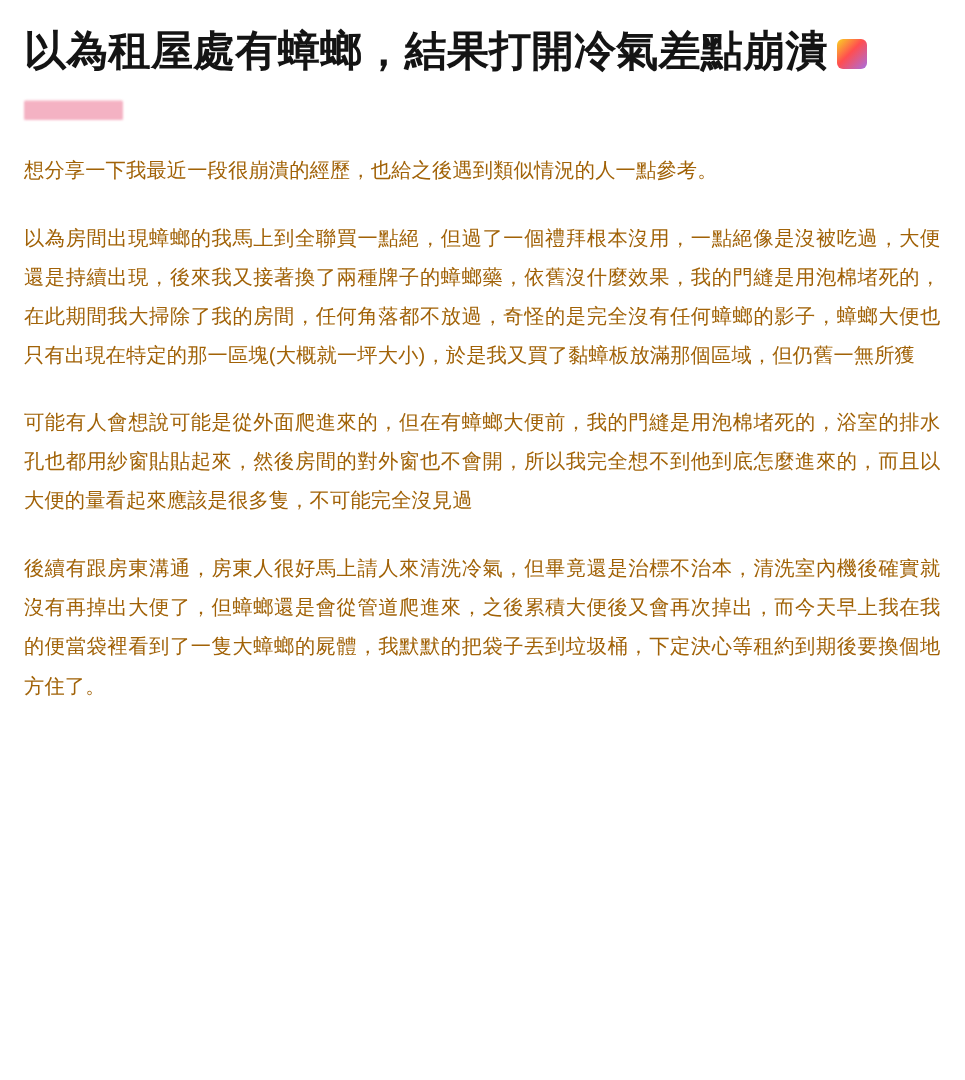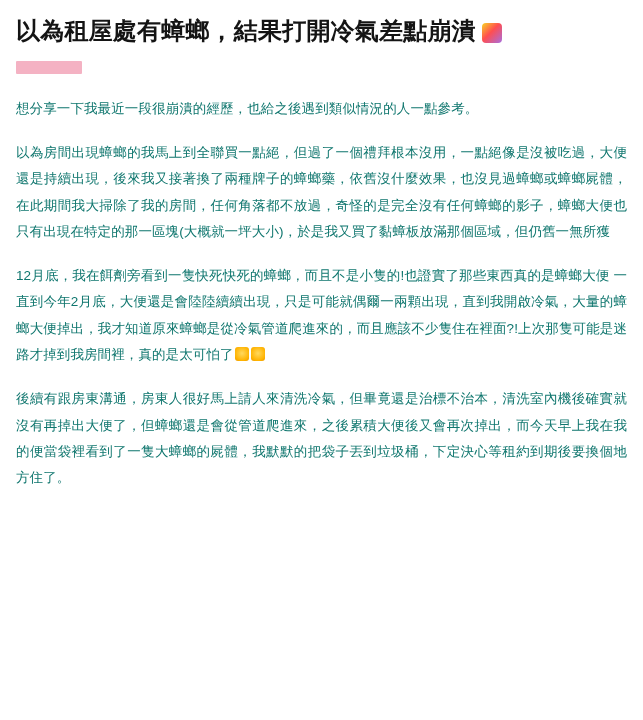--- a/index.html
+++ b/index.html
@@ -12,21 +12,21 @@
     height: 720px;
     font-family: "Liberation Sans", sans-serif;
     color: #1a1a1a;
     overflow: hidden;
   }
   .post {
     padding: 14px 16px 0 16px;
     box-sizing: border-box;
   }
   .post-title {
-    font-size: 24px;
+    font-size: 28px;
     font-weight: bold;
     line-height: 1.4;
     color: #141414;
     letter-spacing: 0.2px;
     margin: 0 0 12px 0;
     display: flex;
     align-items: center;
     flex-wrap: wrap;
     gap: 2px;
   }
@@ -53,21 +53,21 @@
     height: 13px;
     background: #f3a5b9;
     opacity: 0.85;
     filter: blur(0.6px);
     border-radius: 1px;
   }
   .body-text p {
     font-size: 13.5px;
     line-height: 1.95;
     margin: 0 0 18px 0;
-    color: #0f766e;
+    color: #a16207;
     letter-spacing: 0.1px;
     text-align: justify;
   }
   .body-text p:last-child {
     margin-bottom: 12px;
   }
   .emoji-inline {
     display: inline-block;
     width: 14px;
     height: 14px;
@@ -91,18 +91,18 @@
     <span>以為租屋處有蟑螂，結果打開冷氣差點崩潰</span>
     <span class="title-emoji"></span>
   </h1>
 
   <div class="author-row">
     <span class="author-redacted"></span>
   </div>
 
   <div class="body-text">
     <p>想分享一下我最近一段很崩潰的經歷，也給之後遇到類似情況的人一點參考。</p>
-    <p>以為房間出現蟑螂的我馬上到全聯買一點絕，但過了一個禮拜根本沒用，一點絕像是沒被吃過，大便還是持續出現，後來我又接著換了兩種牌子的蟑螂藥，依舊沒什麼效果，也沒見過蟑螂或蟑螂屍體，在此期間我大掃除了我的房間，任何角落都不放過，奇怪的是完全沒有任何蟑螂的影子，蟑螂大便也只有出現在特定的那一區塊(大概就一坪大小)，於是我又買了黏蟑板放滿那個區域，但仍舊一無所獲</p>
-    <p><span>12月底，我在餌劑旁看到一隻快死快死的蟑螂，而且不是小隻的!也證實了那些東西真的是蟑螂大便 一直到今年2月底，大便還是會陸陸續續出現，只是可能就偶爾一兩顆出現，直到我開啟冷氣，大量的蟑螂大便掉出，我才知道原來蟑螂是從冷氣管道爬進來的，而且應該不少隻住在裡面?!上次那隻可能是迷路才掉到我房間裡，真的是太可怕了</span><span class="emoji-inline emoji-scream"></span><span class="emoji-inline emoji-scream"></span></p>
+    <p>以為房間出現蟑螂的我馬上到全聯買一點絕，但過了一個禮拜根本沒用，一點絕像是沒被吃過，大便還是持續出現，後來我又接著換了兩種牌子的蟑螂藥，依舊沒什麼效果，我的門縫是用泡棉堵死的，在此期間我大掃除了我的房間，任何角落都不放過，奇怪的是完全沒有任何蟑螂的影子，蟑螂大便也只有出現在特定的那一區塊(大概就一坪大小)，於是我又買了黏蟑板放滿那個區域，但仍舊一無所獲</p>
+    <p>可能有人會想說可能是從外面爬進來的，但在有蟑螂大便前，我的門縫是用泡棉堵死的，浴室的排水孔也都用紗窗貼貼起來，然後房間的對外窗也不會開，所以我完全想不到他到底怎麼進來的，而且以大便的量看起來應該是很多隻，不可能完全沒見過</p>
     <p>後續有跟房東溝通，房東人很好馬上請人來清洗冷氣，但畢竟還是治標不治本，清洗室內機後確實就沒有再掉出大便了，但蟑螂還是會從管道爬進來，之後累積大便後又會再次掉出，而今天早上我在我的便當袋裡看到了一隻大蟑螂的屍體，我默默的把袋子丟到垃圾桶，下定決心等租約到期後要換個地方住了。</p>
   </div>
 
 </div>
 
 </body></html>

